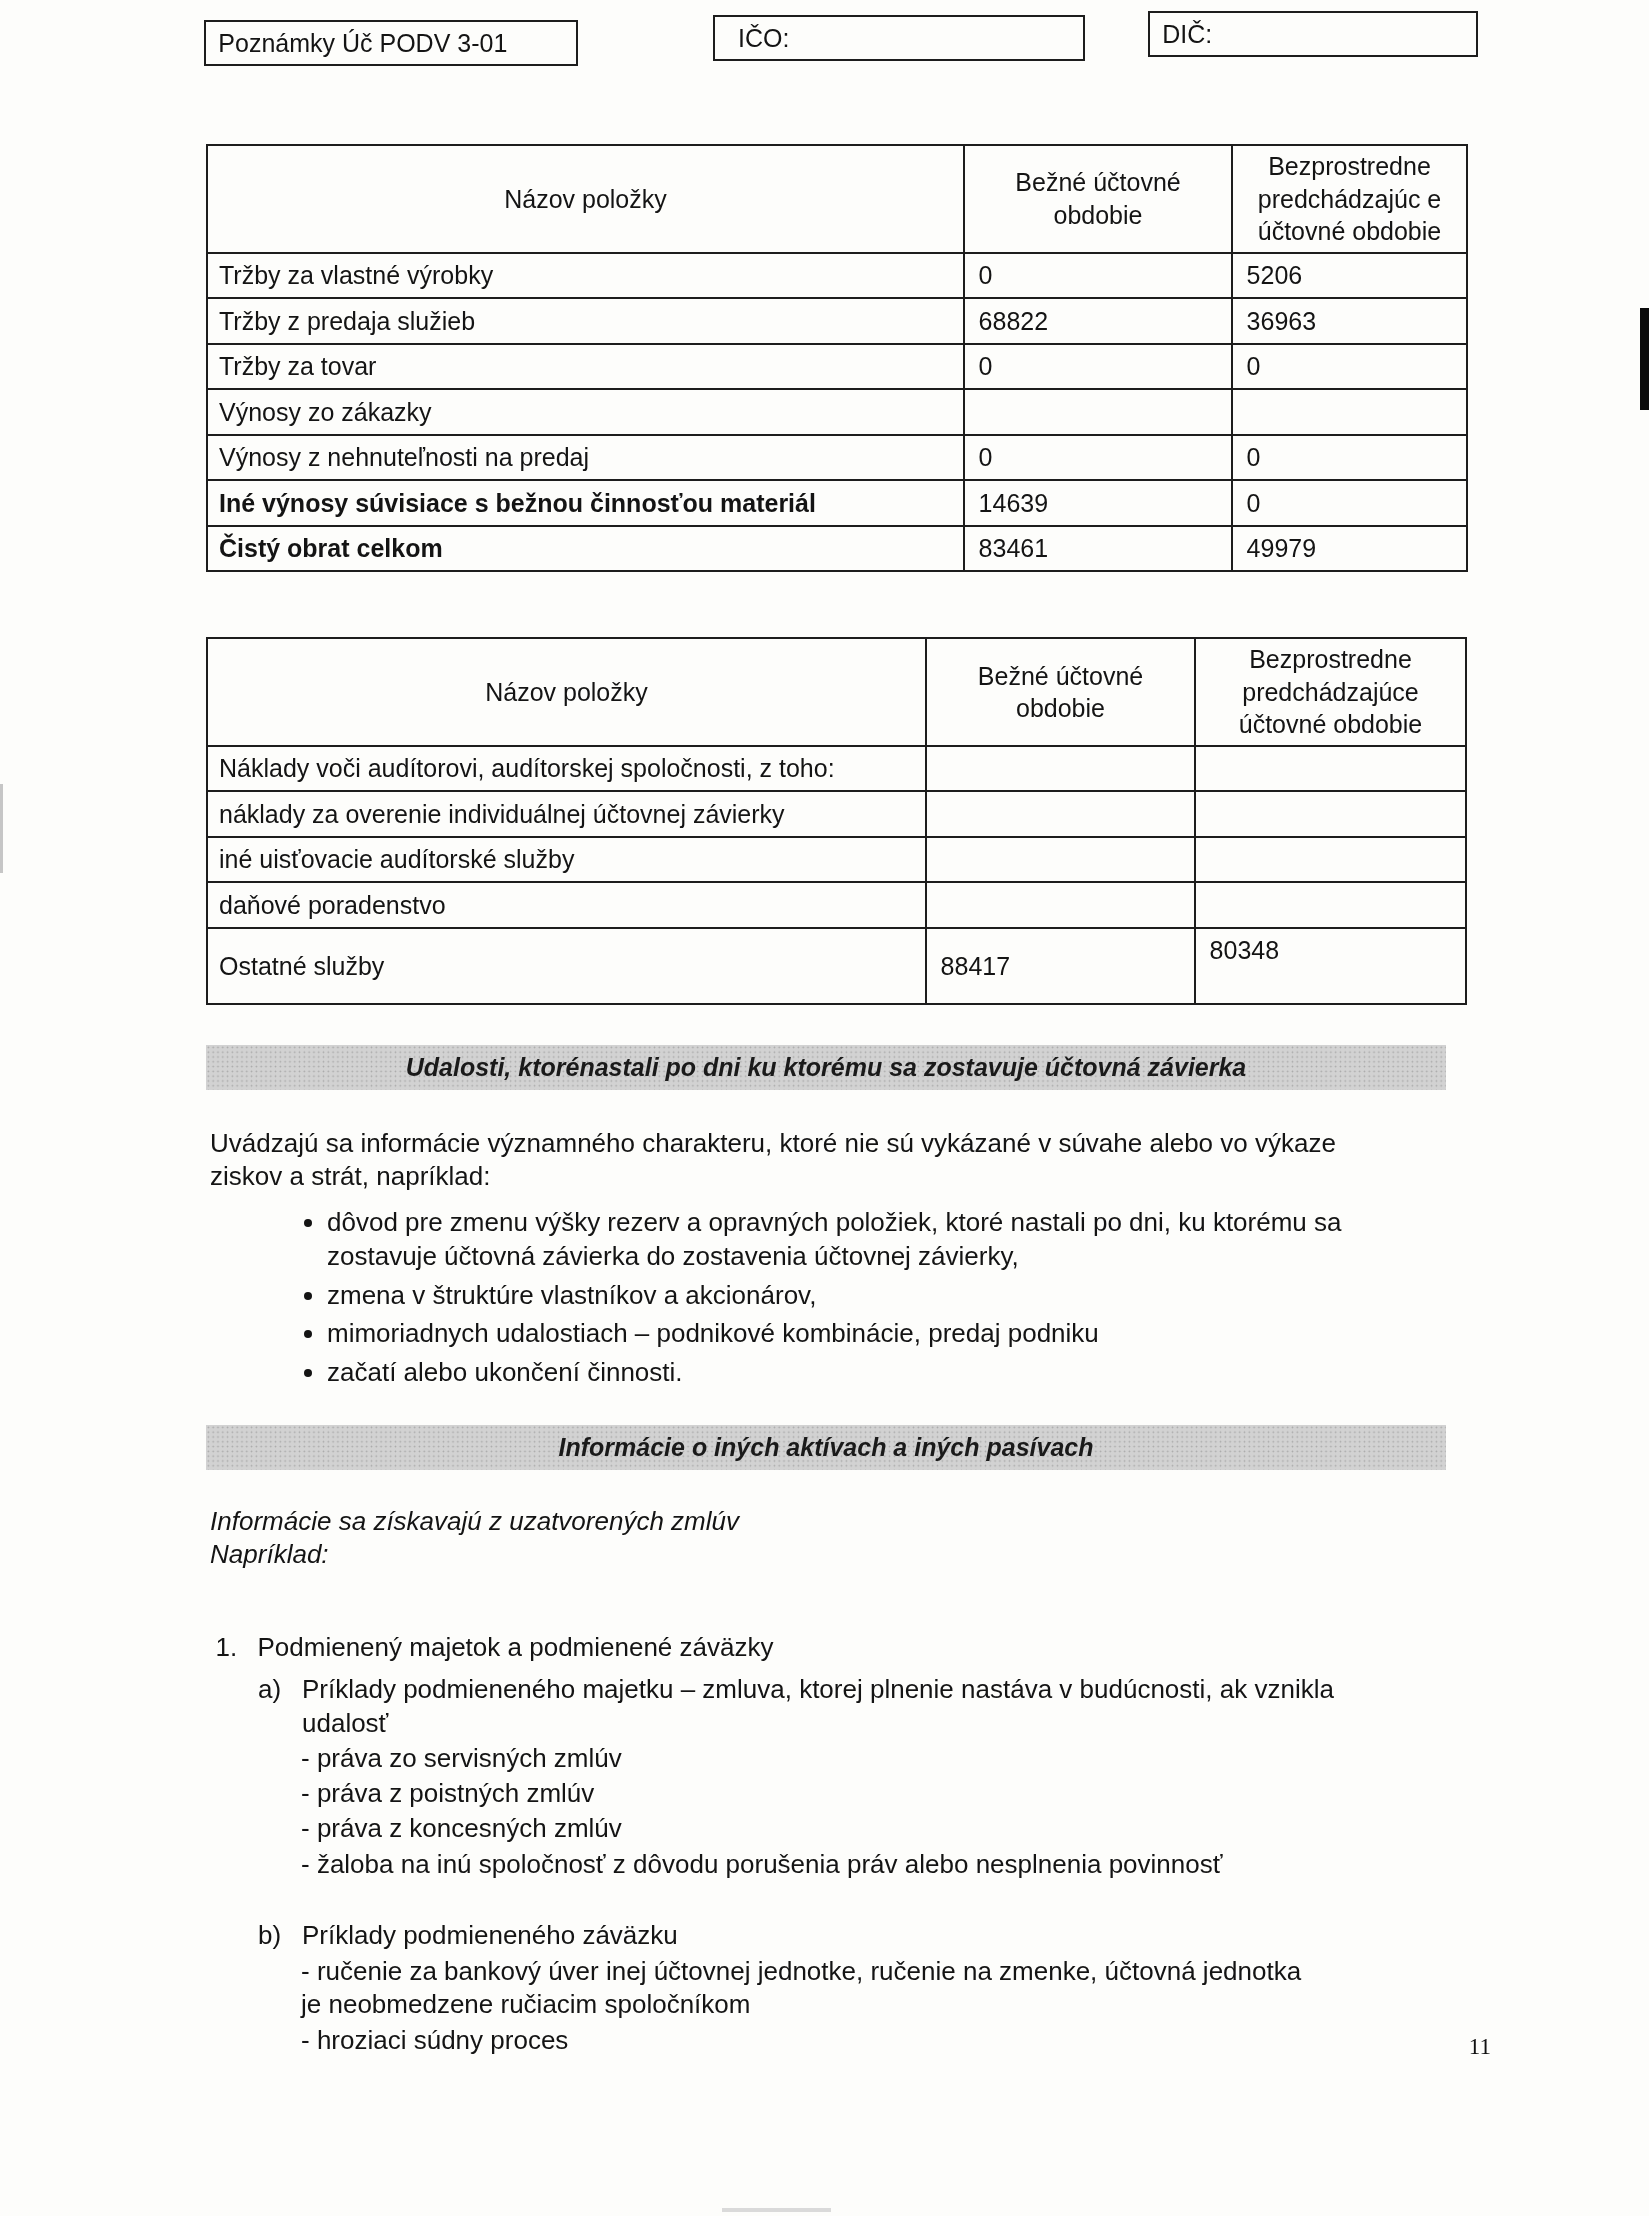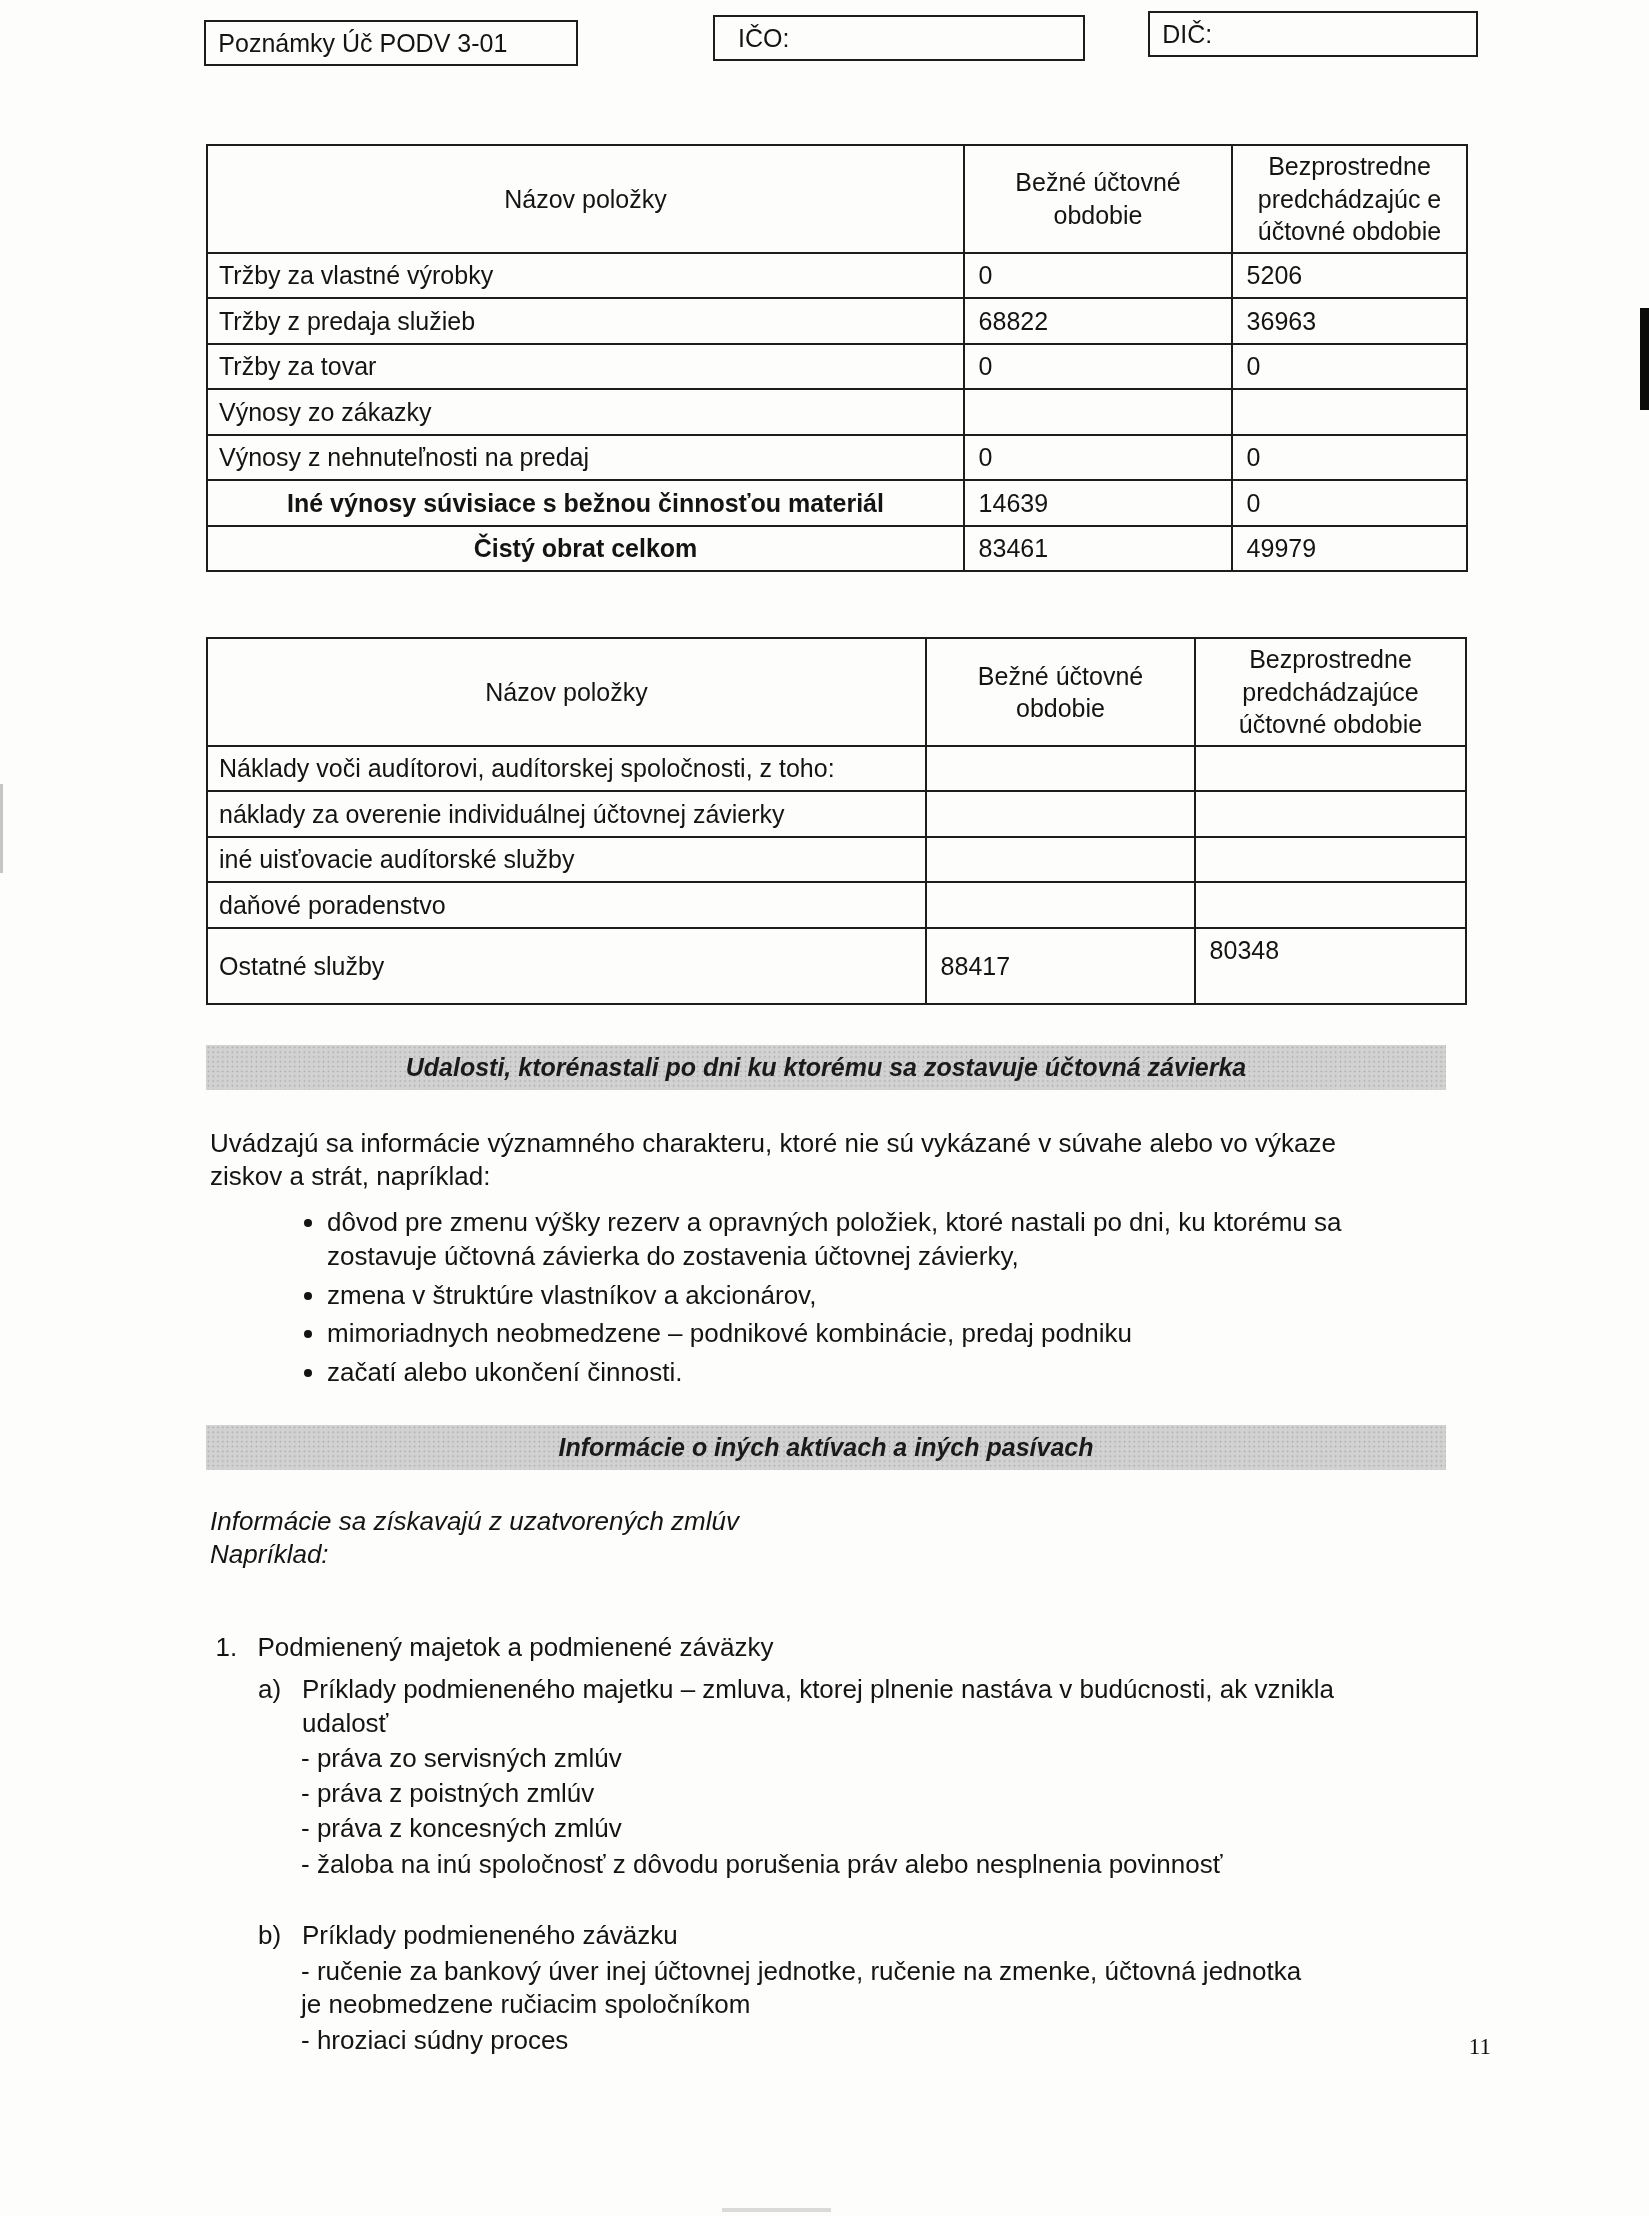--- a/index.html
+++ b/index.html
@@ -49,21 +49,21 @@
     vertical-align: middle;
     overflow: hidden;
   }
   th {
     font-weight: normal;
     text-align: center;
     padding: 4.1px 6.8px;
   }
   td.name { text-align: left; }
   td.val  { text-align: left; padding-left: 13.6px; }
-  tr.bold td.name { font-weight: bold; text-align: center; }
+  tr.bold td.name { font-weight: bold; }
   tr.tall td { height: 63px; }
   td.va-top { vertical-align: top; }
 
   .t2 { margin-top: 65px; }
 
   .band {
     margin-top: 40px;
     width: 1240px;
     padding: 6.1px 0;
     text-align: center;
@@ -236,21 +236,21 @@
 
     <div class="band">
       <span>Udalosti, ktorénastali po dni ku ktorému sa zostavuje účtovná závierka</span>
     </div>
 
     <p class="intro">Uvádzajú sa informácie významného charakteru, ktoré nie sú vykázané v súvahe alebo vo výkaze ziskov a strát, napríklad:</p>
 
     <ul class="bullets">
       <li>dôvod pre zmenu výšky rezerv a opravných položiek, ktoré nastali po dni, ku ktorému sa zostavuje účtovná závierka do zostavenia účtovnej závierky,</li>
       <li>zmena v štruktúre vlastníkov a akcionárov,</li>
-      <li>mimoriadnych neobmedzene – podnikové kombinácie, predaj podniku</li>
+      <li>mimoriadnych udalostiach – podnikové kombinácie, predaj podniku</li>
       <li>začatí alebo ukončení činnosti.</li>
     </ul>
 
     <div class="band band2">
       <span>Informácie o iných aktívach a iných pasívach</span>
     </div>
 
     <div class="italic-lines">
       <div>Informácie sa získavajú z uzatvorených zmlúv</div>
       <div>Napríklad:</div>

